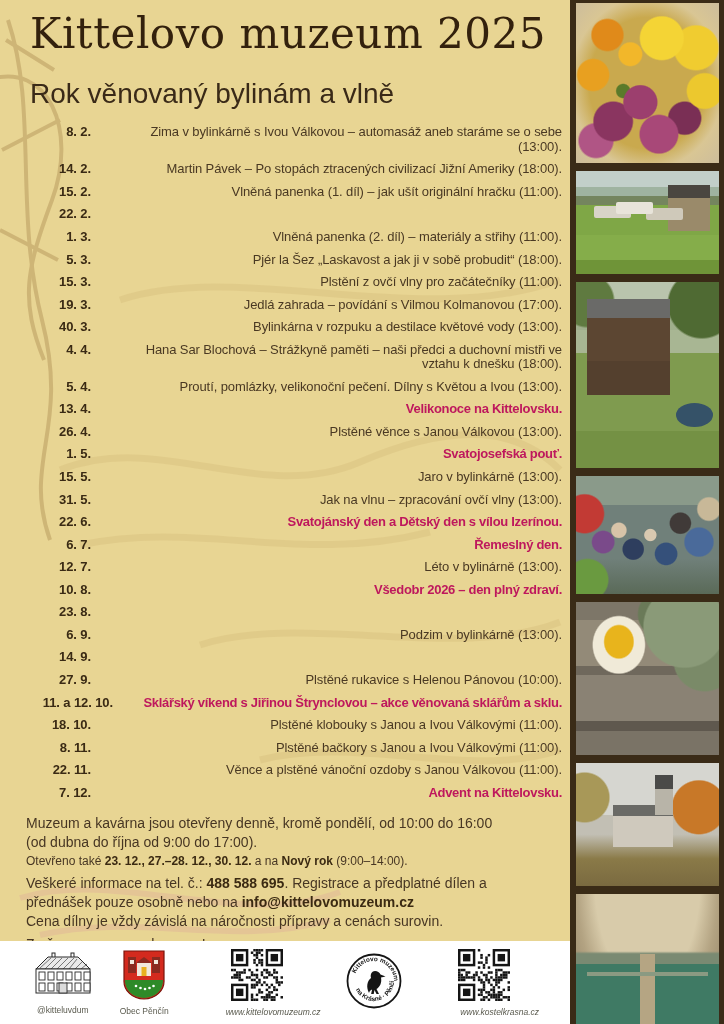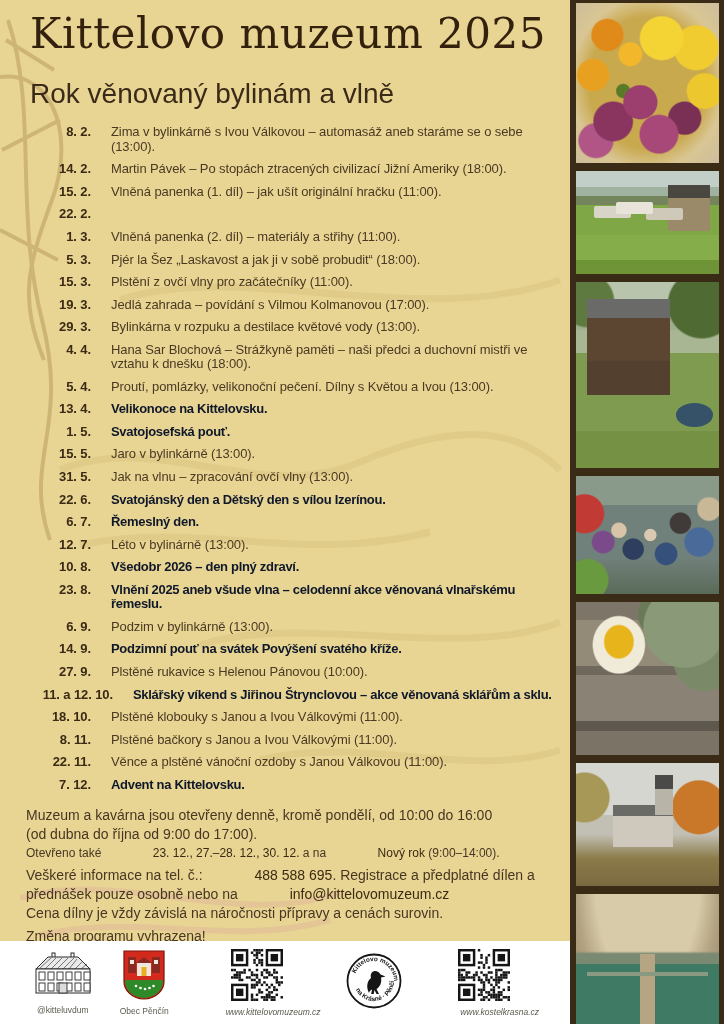--- a/index.html
+++ b/index.html
@@ -17,29 +17,29 @@
     font-family:"DejaVu Serif", serif; font-weight:normal;
     font-size:42px; line-height:1.05; color:#33210d; letter-spacing:0.5px;
   }
   .subtitle{font-size:28px; color:#3a2a18; margin-top:22px; line-height:1.15;}
 
   
   .events{margin-top:15px;}
   .event{display:flex; margin-bottom:8px; font-size:13px; line-height:1.12; letter-spacing:-0.1px;padding-left:27px;}
   .event .date{flex:0 0 64px; text-align:right; font-weight:bold; color:#3a2a14; white-space:nowrap;}
   .event.wide .date{flex-basis:86px;}
-  .event .etext{flex:1; margin-left:20px; padding-right:8px; color:#4a3923;}
-  .event.bold .etext{font-weight:bold; color:#0f172a; letter-spacing:-0.3px;}
+  .event .etext{flex:1; margin-left:20px; padding-right:8px; color:#4a3923;text-align:right;}
+  .event.bold .etext{font-weight:bold; color:#be185d; letter-spacing:-0.3px;}
 
   
   .info{margin:14px 0 0 26px; width:528px;}
   .iline{font-size:14px; line-height:1.36;}
   .iline.small{font-size:12px; line-height:1.4; margin-top:1px;}
   .iline.gap{margin-top:4px;}
-  .b{font-weight:normal; color:#3b2a12;margin-left:48px;}
+  .b{font-weight:bold; color:#3b2a12;}
 
   
   .strip{
     position:absolute; top:0; right:0; width:154px; height:1024px; z-index:2;
     background:#3a2b17; box-sizing:border-box;
     display:flex; flex-direction:column; padding:3px 5px 0 6px; gap:8px;
   }
   .photo{width:100%; position:relative; overflow:hidden; flex:0 0 auto;}
   .p1{height:160px; background:
     radial-gradient(circle at 22% 20%, #e08a1a 0 9%, transparent 10%),
@@ -170,35 +170,39 @@
         </div>
         <div class="event">
           <div class="date">15. 3.</div>
           <div class="etext">Plstění z ovčí vlny pro začátečníky (11:00).</div>
         </div>
         <div class="event">
           <div class="date">19. 3.</div>
           <div class="etext">Jedlá zahrada – povídání s Vilmou Kolmanovou (17:00).</div>
         </div>
         <div class="event">
-          <div class="date">29. 3.</div>
+          <div class="date">40. 3.</div>
           <div class="etext">Bylinkárna v rozpuku a destilace květové vody (13:00).</div>
         </div>
         <div class="event">
           <div class="date">4. 4.</div>
           <div class="etext">Hana Sar Blochová – Strážkyně paměti – naši předci a duchovní mistři ve vztahu k dnešku (18:00).</div>
         </div>
         <div class="event">
           <div class="date">5. 4.</div>
           <div class="etext">Proutí, pomlázky, velikonoční pečení. Dílny s Květou a Ivou (13:00).</div>
         </div>
         <div class="event bold">
           <div class="date">13. 4.</div>
           <div class="etext">Velikonoce na Kittelovsku.</div>
         </div>
+        <div class="event">
+          <div class="date">26. 4.</div>
+          <div class="etext">Plstěné věnce s Janou Válkovou (13:00).</div>
+        </div>
         <div class="event bold">
           <div class="date">1. 5.</div>
           <div class="etext">Svatojosefská pouť.</div>
         </div>
         <div class="event">
           <div class="date">15. 5.</div>
           <div class="etext">Jaro v bylinkárně (13:00).</div>
         </div>
         <div class="event">
           <div class="date">31. 5.</div>
@@ -215,29 +219,27 @@
         <div class="event">
           <div class="date">12. 7.</div>
           <div class="etext">Léto v bylinárně (13:00).</div>
         </div>
         <div class="event bold">
           <div class="date">10. 8.</div>
           <div class="etext">Všedobr 2026 – den plný zdraví.</div>
         </div>
         <div class="event bold">
           <div class="date">23. 8.</div>
-          <div class="etext">Vlnění 2025 aneb všude vlna – celodenní akce věnovaná vlnařskému řemeslu.</div>
         </div>
         <div class="event">
           <div class="date">6. 9.</div>
           <div class="etext">Podzim v bylinkárně (13:00).</div>
         </div>
         <div class="event bold">
           <div class="date">14. 9.</div>
-          <div class="etext">Podzimní pouť na svátek Povýšení svatého kříže.</div>
         </div>
         <div class="event">
           <div class="date">27. 9.</div>
           <div class="etext">Plstěné rukavice s Helenou Pánovou (10:00).</div>
         </div>
         <div class="event bold wide">
           <div class="date">11. a 12. 10.</div>
           <div class="etext">Sklářský víkend s Jiřinou Štrynclovou – akce věnovaná sklářům a sklu.</div>
         </div>
         <div class="event">

